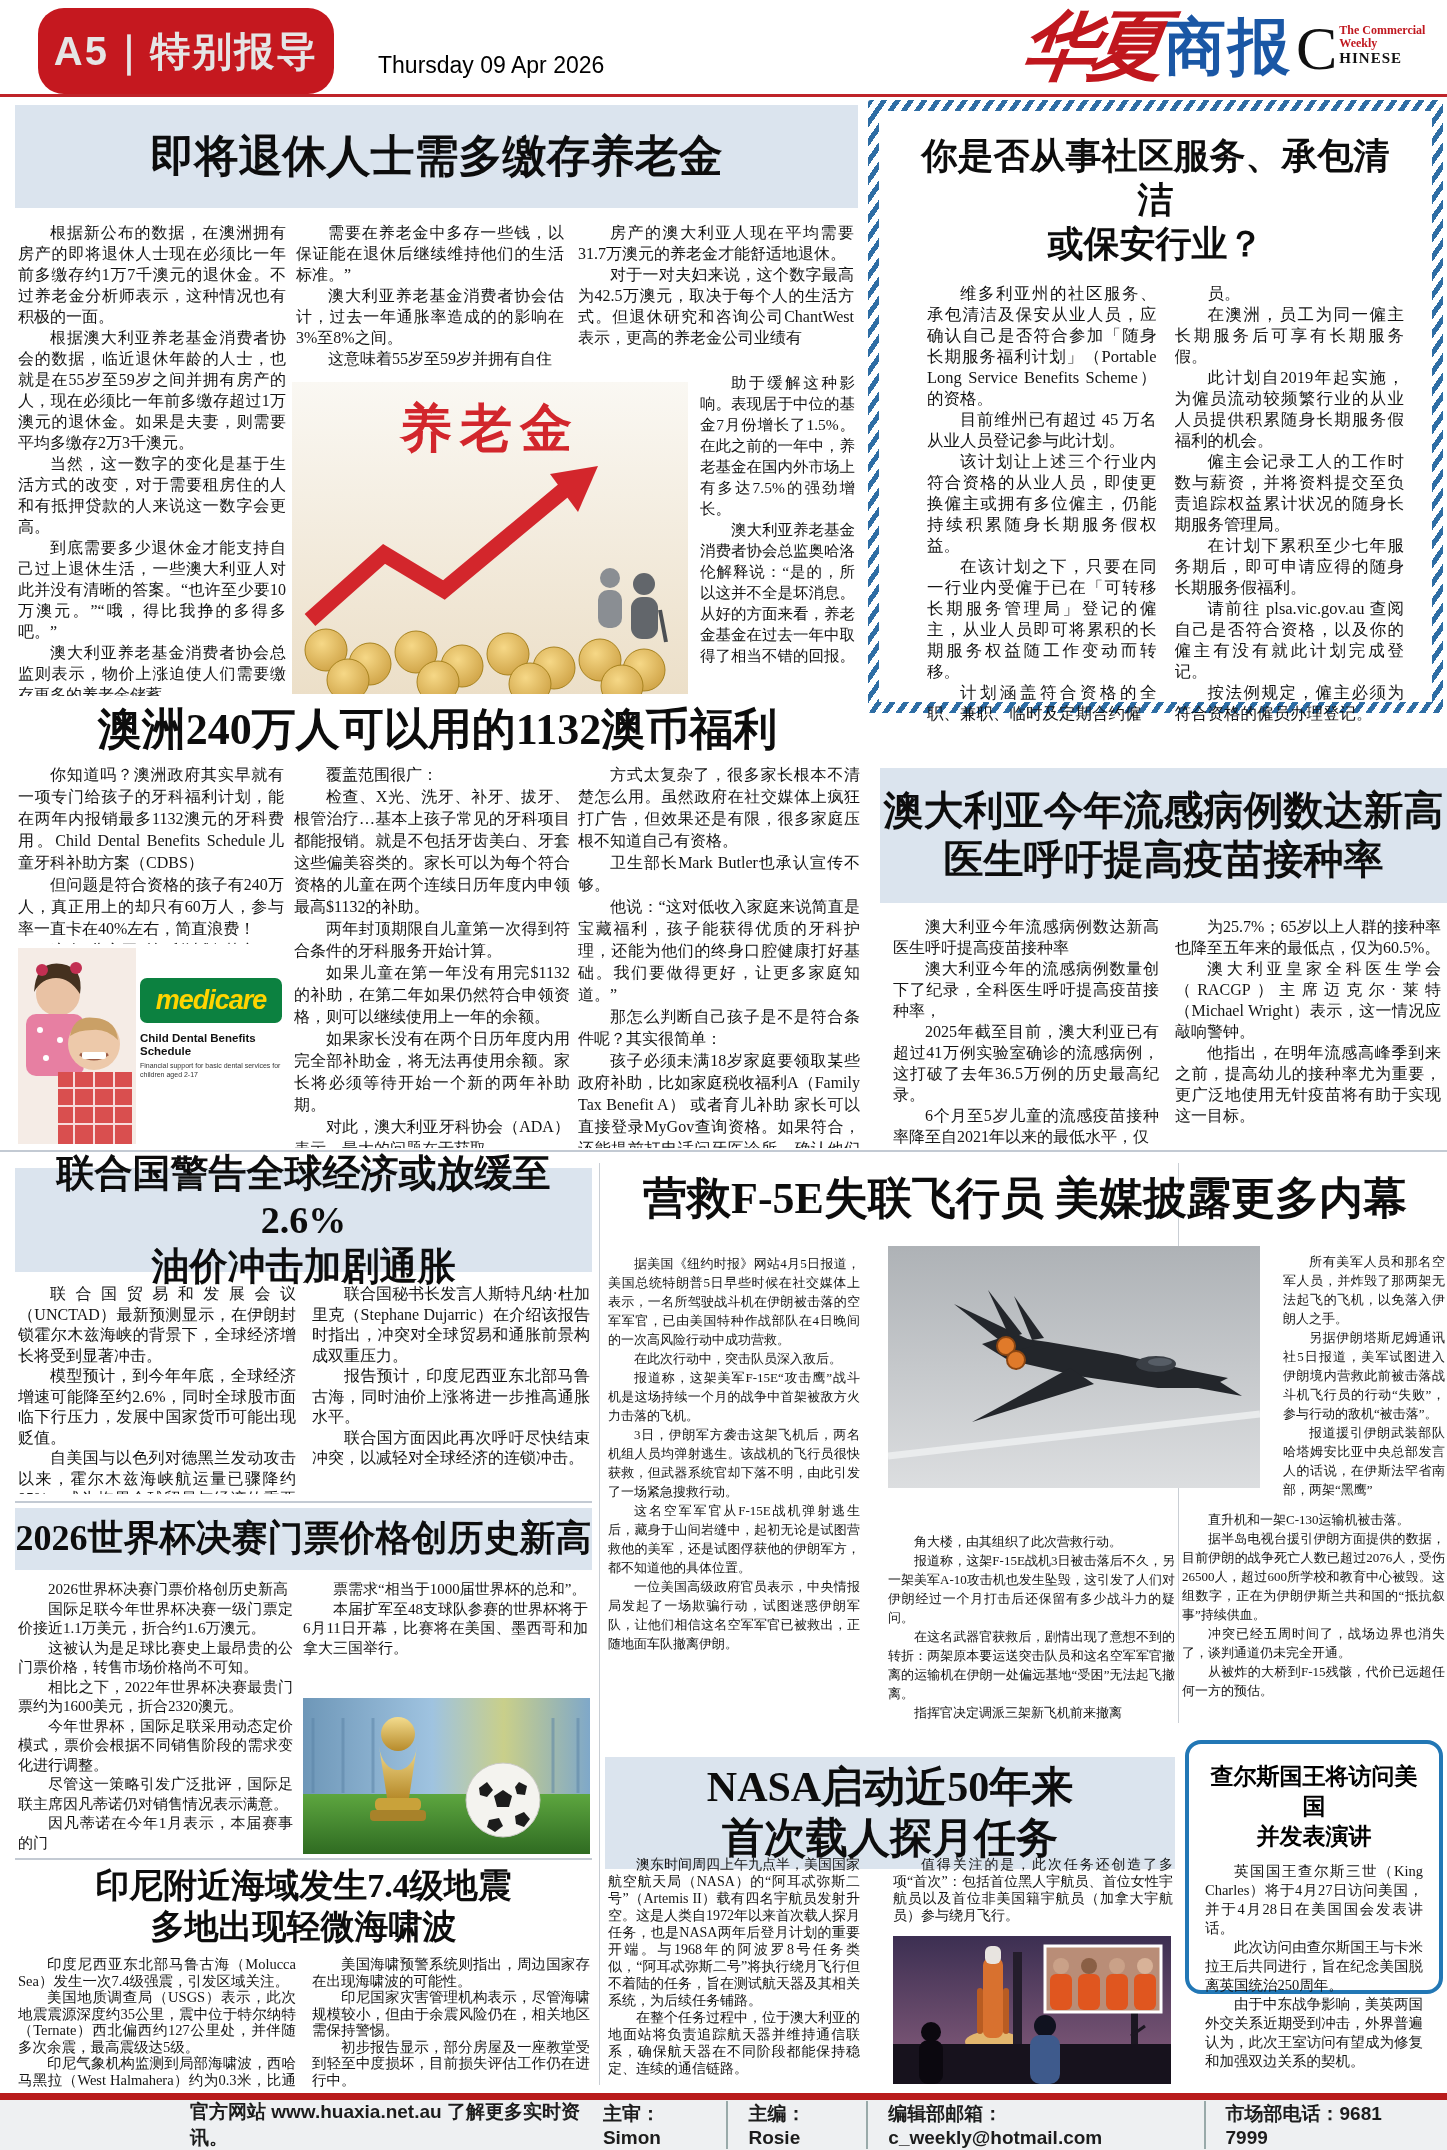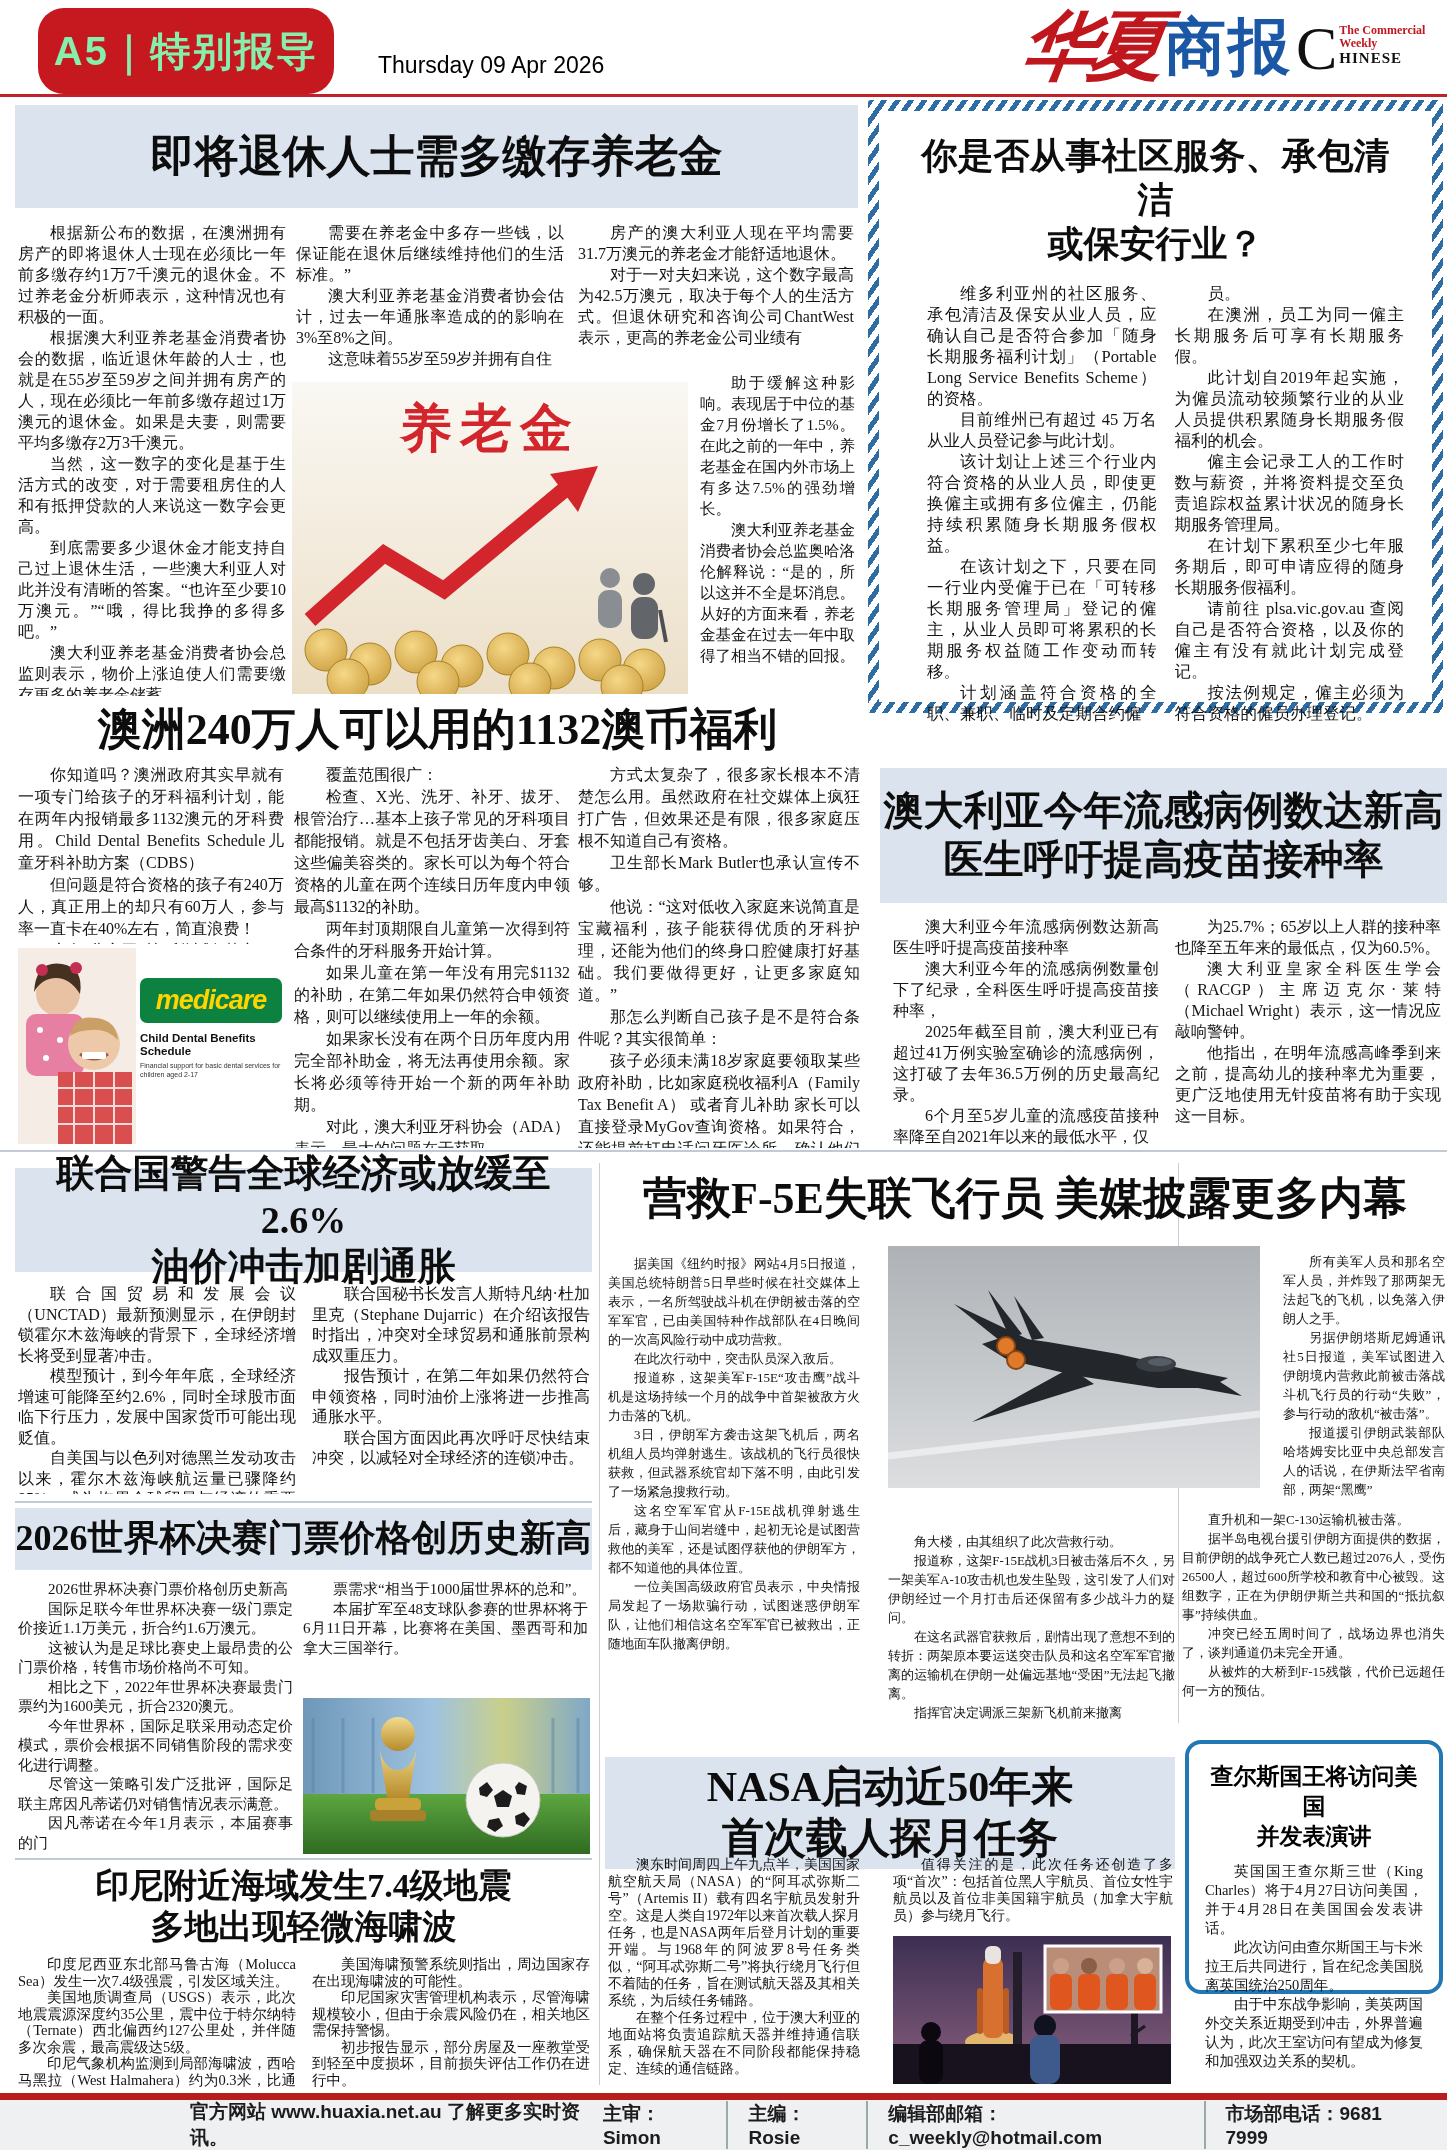--- a/index.html
+++ b/index.html
@@ -3,21 +3,21 @@
 <meta charset="utf-8">
 <title>华夏商报 A5</title>
 <style>
   html,body{margin:0;padding:0;background:#888;}
   .page{position:relative;width:1447px;height:2150px;background:#fff;margin:0 auto;
         font-family:"Liberation Serif","DejaVu Serif",serif;overflow:hidden;}
   .abs{position:absolute;}
   h2,h3,figure,p{margin:0;padding:0;}
   
   .badge{left:38px;top:8px;width:296px;height:86px;background:#c5181f;border-radius:26px;
-         color:#86efac;display:flex;align-items:center;justify-content:center;
+         color:#e5e5e5;display:flex;align-items:center;justify-content:center;
          font-family:"Liberation Sans",sans-serif;font-size:40px;font-weight:bold;letter-spacing:2px;}
   .date{left:378px;top:52px;font-family:"Liberation Sans",sans-serif;font-size:23px;color:#000;}
   .logo{left:1022px;top:4px;display:flex;align-items:flex-start;}
   .logo-hua{font-size:76px;font-weight:bold;font-style:italic;color:#c0171e;
             transform:skewX(-8deg);letter-spacing:-8px;line-height:84px;}
   .logo-shang{font-size:62px;font-weight:bold;color:#1a57a5;letter-spacing:2px;line-height:86px;margin-left:6px;}
   .logo-cwrap{display:flex;margin-left:4px;margin-top:14px;}
   .logo-bigc{font-size:62px;line-height:60px;color:#111;font-family:"Liberation Serif",serif;}
   .logo-stack{display:flex;flex-direction:column;margin-left:2px;margin-top:6px;}
   .logo-red{color:#c0171e;font-size:12px;line-height:13px;font-weight:bold;font-family:"Liberation Serif",serif;}
@@ -269,21 +269,21 @@
       <span>油价冲击加剧通胀</span>
     </h2>
     <div class="abs flexcols" style="left:18px;top:1284px;width:572px;">
       <div class="col f-unctad" style="height:210px;">
           <p>联合国贸易和发展会议（UNCTAD）最新预测显示，在伊朗封锁霍尔木兹海峡的背景下，全球经济增长将受到显著冲击。</p>
           <p>模型预计，到今年年底，全球经济增速可能降至约2.6%，同时全球股市面临下行压力，发展中国家货币可能出现贬值。</p>
           <p>自美国与以色列对德黑兰发动攻击以来，霍尔木兹海峡航运量已骤降约95%，成为拖累全球贸易与经济的重要因素。</p>
         </div>
       <div class="col f-unctad" style="height:210px;">
           <p>联合国秘书长发言人斯特凡纳·杜加里克（Stephane Dujarric）在介绍该报告时指出，冲突对全球贸易和通胀前景构成双重压力。</p>
-          <p>报告预计，在第二年如果仍然符合申领资格，同时油价上涨将进一步推高通胀水平。</p>
+          <p>报告预计，印度尼西亚东北部马鲁古海，同时油价上涨将进一步推高通胀水平。</p>
           <p>联合国方面因此再次呼吁尽快结束冲突，以减轻对全球经济的连锁冲击。</p>
         </div>
     </div>
   </section>
 
   <section>
     <h2 class="abs sec-title blue-bg" style="left:15px;top:1508px;width:577px;height:62px;font-size:36px;">2026世界杯决赛门票价格创历史新高</h2>
     <div class="abs col f-wc" style="left:18px;top:1580px;width:275px;height:272px;">
         <p>2026世界杯决赛门票价格创历史新高</p>
         <p>国际足联今年世界杯决赛一级门票定价接近1.1万美元，折合约1.6万澳元。</p>

